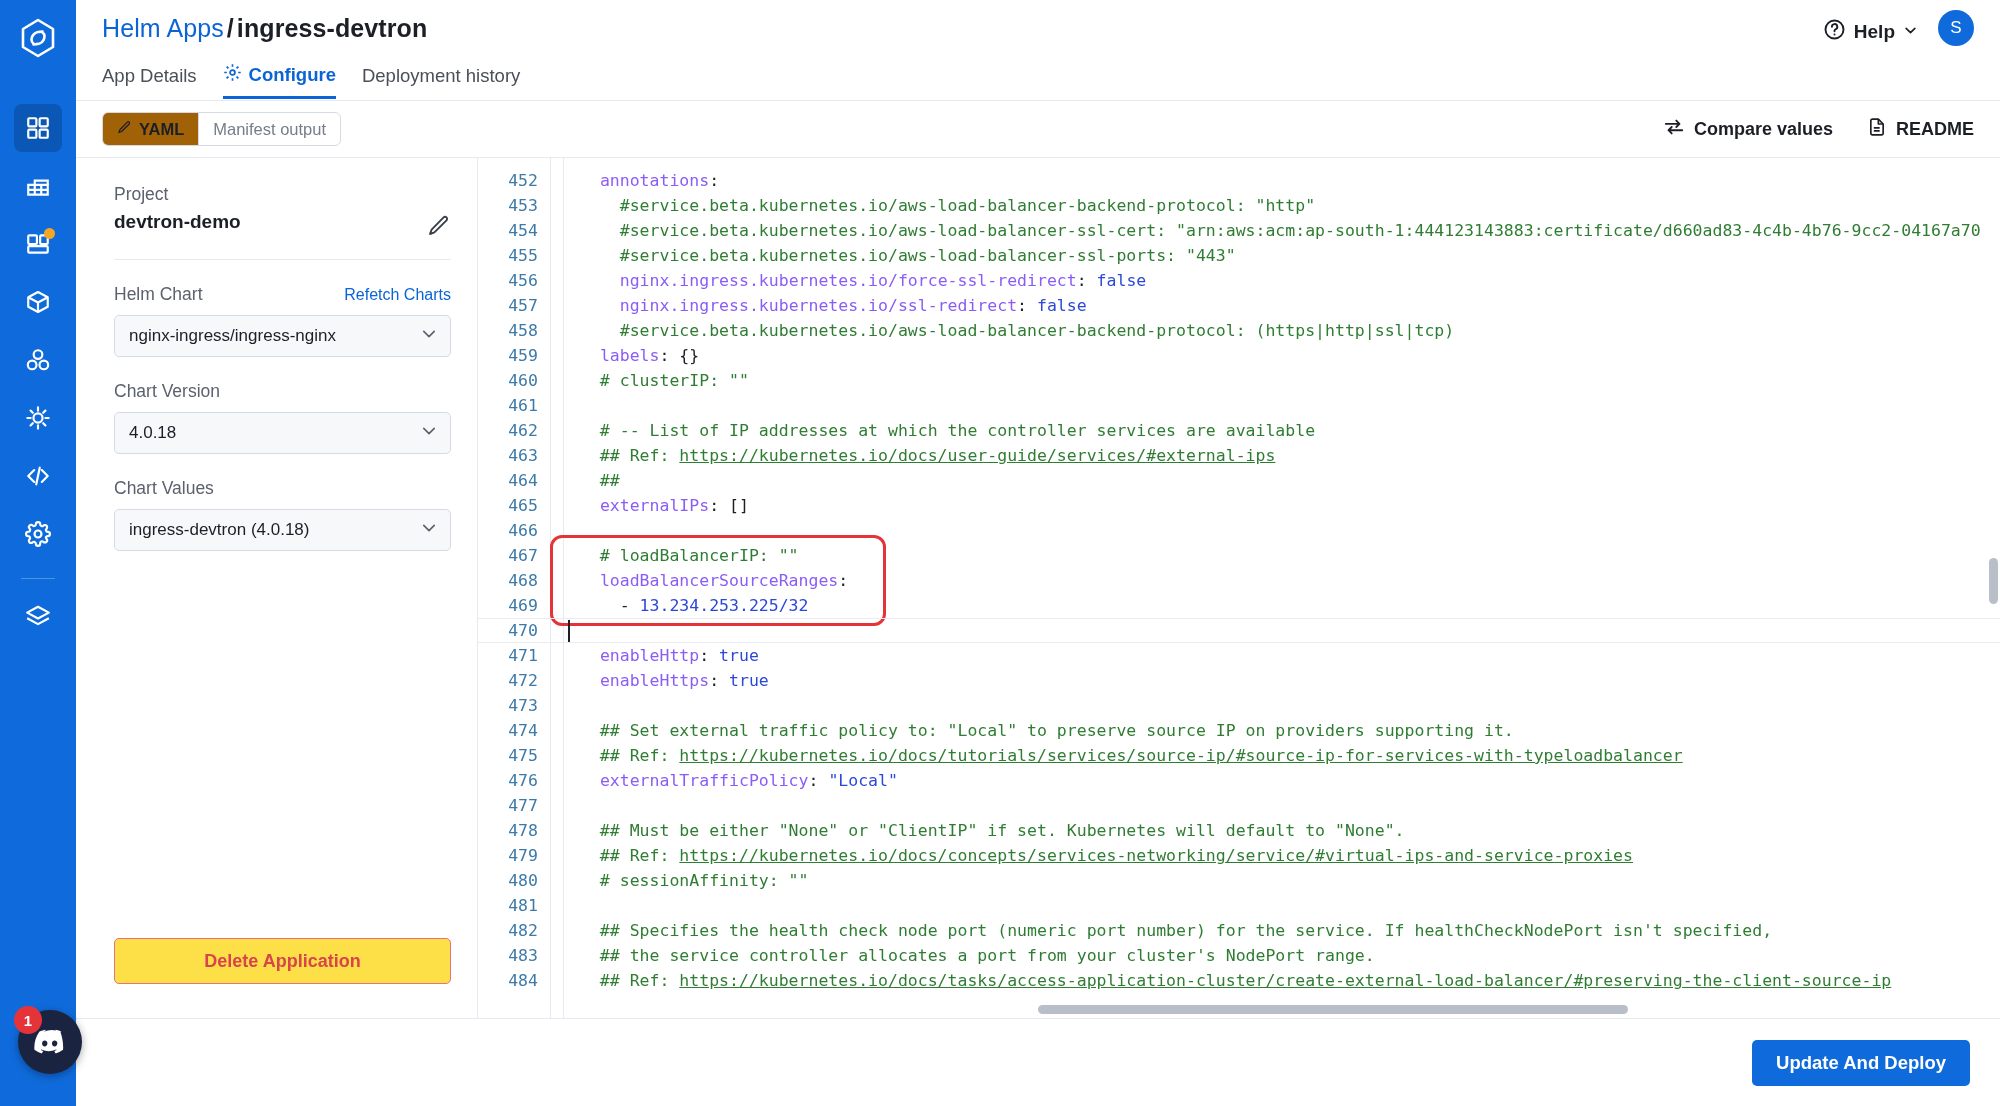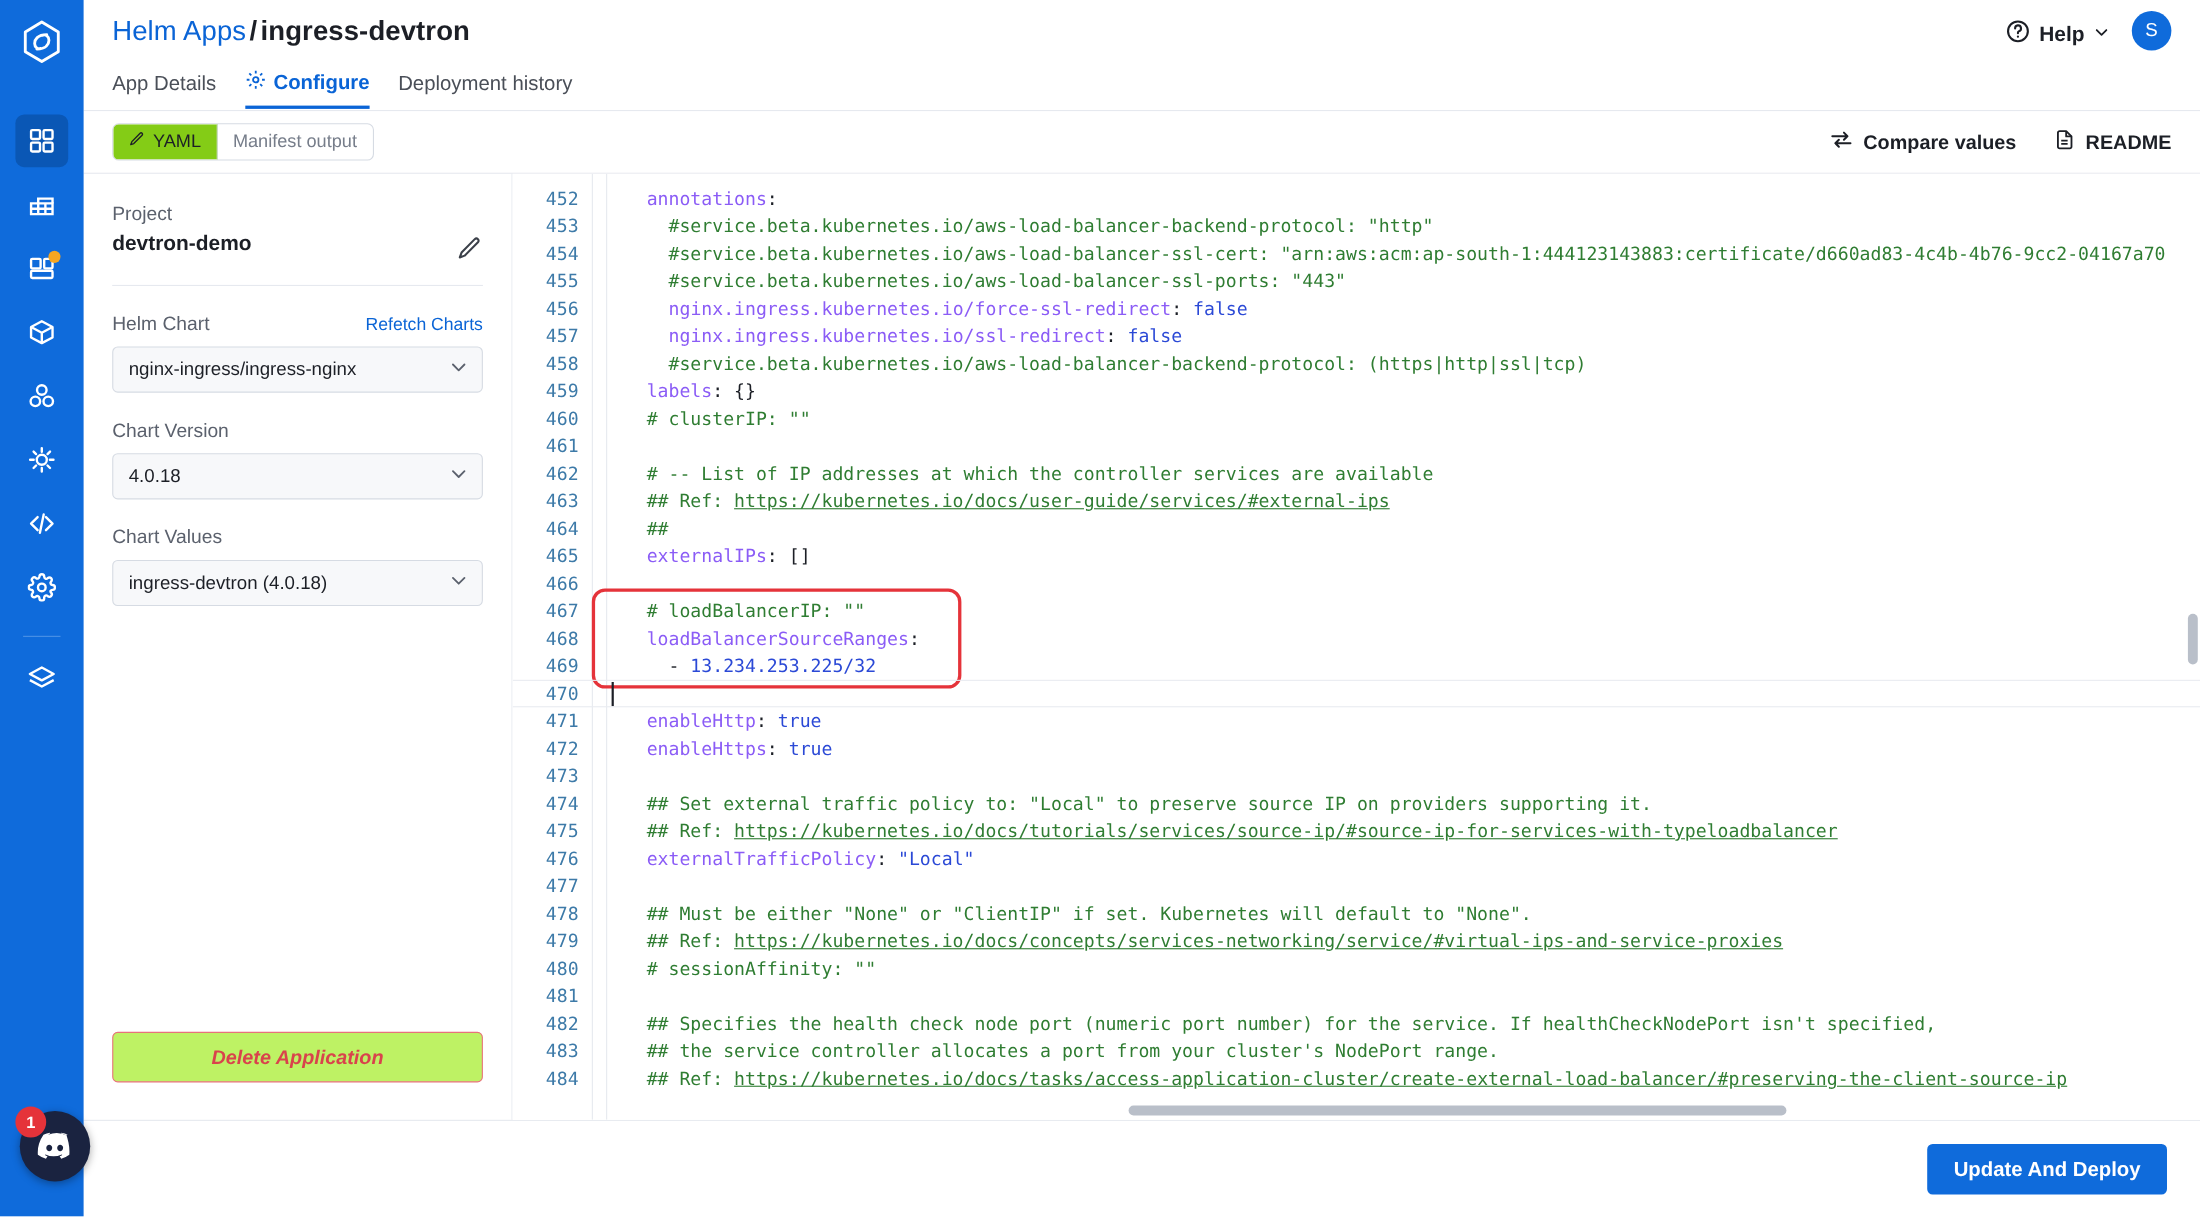--- a/index.html
+++ b/index.html
@@ -89,31 +89,31 @@
   .seg {
     display: flex; border: 1px solid #d6dbe3; border-radius: 6px; overflow: hidden;
     height: 34px; background: #fff;
   }
   .seg-item {
     display: flex; align-items: center; gap: 7px;
     padding: 0 14px; font-size: 16.5px; color: #767d8a; cursor: pointer;
     border-right: 1px solid #d6dbe3;
   }
   .seg-item:last-child { border-right: none; }
-  .seg-item.active { background: #84cc16; color: #1c1f26; font-weight: 400; }
+  .seg-item.active { background: #a16207; color: #1c1f26; font-weight: 700; }
 
   .tool-right { display: flex; gap: 34px; }
   .tool-btn { display: flex; align-items: center; gap: 9px; font-size: 18px; font-weight: 700; color: #1c1f26; cursor: pointer; }
 
   
   .body { flex: 1; display: flex; min-height: 0; }
 
   .panel {
     width: 390px; flex: 0 0 390px; border-right: 1px solid #e6e9ef;
-    display: flex; flex-direction: column; padding: 0 26px; position: relative;
+    display: flex; flex-direction: column; padding: 0 26px; position: relative; margin-left: 12px;
   }
   .kv { margin-top: 26px; }
   .kv-label { font-size: 17.5px; color: #5b616d; }
   .kv-value { font-size: 19px; font-weight: 700; color: #1c1f26; margin-top: 6px; }
   .panel-edit {
     position: absolute; right: 26px; top: 56px; cursor: pointer;
   }
   .panel-divider { height: 1px; background: #e6e9ef; margin: 26px 0 0; }
 
   .field { margin-top: 24px; }
@@ -122,22 +122,22 @@
   .field-action { font-size: 16px; color: #0a64d6; cursor: pointer; }
   .select {
     margin-top: 10px; height: 42px; border: 1px solid #d6dbe3; border-radius: 5px;
     background: #f7f8fa; display: flex; align-items: center; justify-content: space-between;
     padding: 0 12px 0 14px; font-size: 17px; color: #1c1f26; cursor: pointer;
   }
 
   .delete-wrap { margin-top: auto; padding-bottom: 34px; }
   .delete-btn {
     width: 100%; height: 46px; border: 1px solid #e8727a; border-radius: 5px;
-    background: #bef264; color: #d9434c; font-size: 18px; font-weight: 700;
-    display: flex; align-items: center; justify-content: center; cursor: pointer; font-style: italic;
+    background: #fde047; color: #d9434c; font-size: 18px; font-weight: 700;
+    display: flex; align-items: center; justify-content: center; cursor: pointer;
   }
 
   
   .editor-area { flex: 1; min-width: 0; display: flex; flex-direction: column; position: relative; }
   .editor {
     flex: 1; display: flex; overflow: hidden; position: relative;
     font-family: "DejaVu Sans Mono", monospace; font-size: 16.5px; line-height: 25px;
     background: #fff;
   }
   .gutter {

